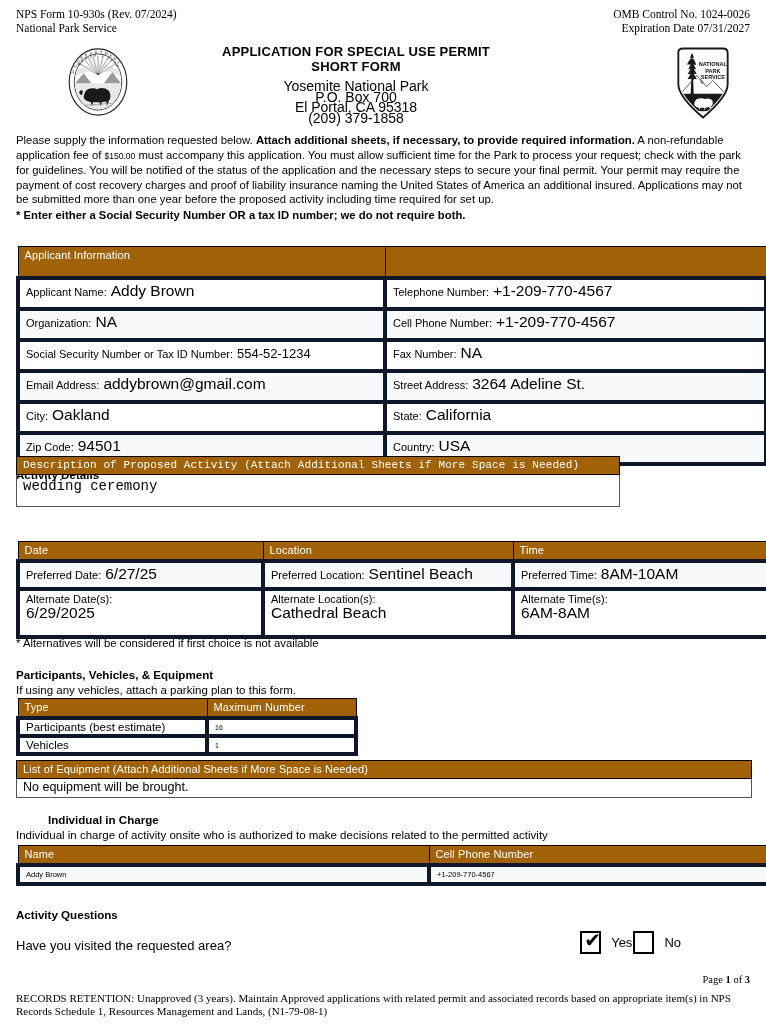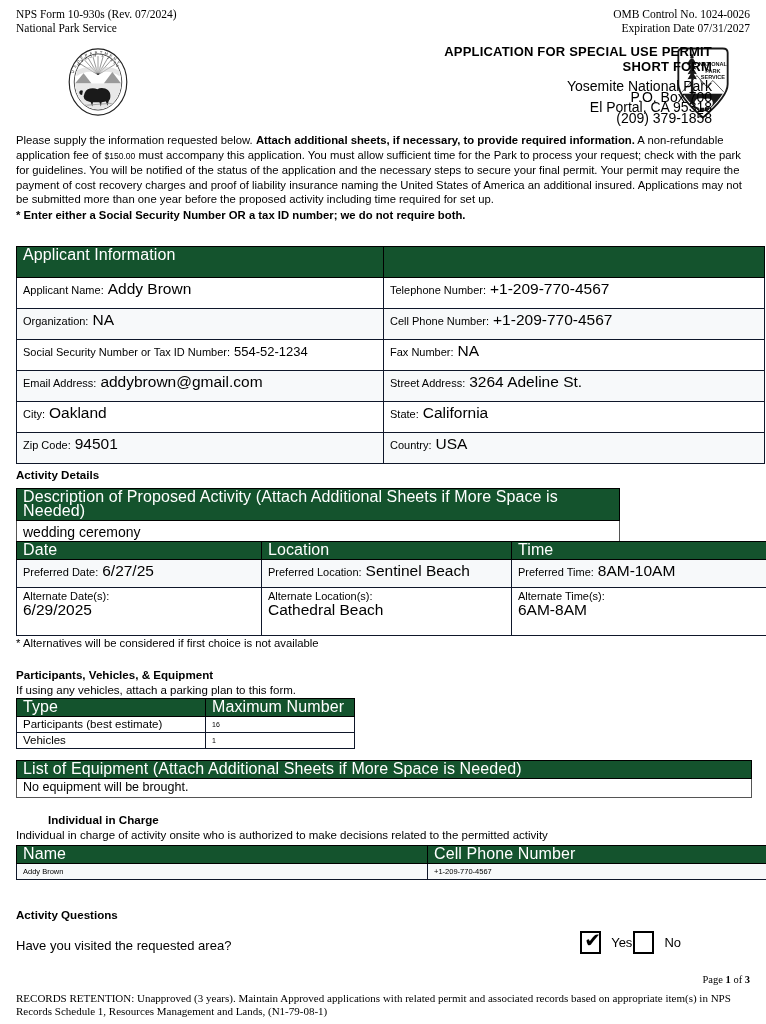--- a/index.html
+++ b/index.html
@@ -36,21 +36,21 @@
     line-height: 13.5px;
   }
   .hdr-left, .hdr-right { white-space: nowrap; }
   .hdr-right { text-align: right; }
 
   .title-block {
     position: absolute;
     top: 44px;
     left: 0;
     width: 712px;
-    text-align: right;
+    text-align: center;
   }
   .title-main {
     font-size: 13px;
     font-weight: bold;
     letter-spacing: 0.2px;
     line-height: 15px;
   }
   .addr {
     margin-top: 7px;
     font-size: 14px;
@@ -92,28 +92,28 @@
     font-size: 11.3px;
   }
 
   
   .tbl {
     position: absolute;
     border-collapse: collapse;
     table-layout: fixed;
   }
   .tbl td {
-    border: 1px solid #0f172a;
+    border: 4px solid #0f172a;
     vertical-align: top;
     padding: 0;
   }
   .band {
-    background: #14532d;
+    background: #a16207;
     color: #fff;
-    font-size: 16px;
+    font-size: 11px;
     font-weight: normal;
     padding: 1px 0 2px 6px !important;
     border: 1px solid #000 !important;
     line-height: 14px;
     letter-spacing: 0.1px;
   }
   .cellwrap {
     padding: 3px 4px 3px 6px;
     line-height: 1.0;
     white-space: nowrap;
@@ -142,21 +142,21 @@
     font-size: 11.6px;
     font-weight: bold;
   }
   .sec-sub {
     position: absolute;
     left: 16px;
     font-size: 11.5px;
   }
 
   
-  #desc-table { left: 16px; top: 488px; width: 604px; }
+  #desc-table { left: 16px; top: 456px; width: 604px; font-family: Liberation Mono, monospace; }
   #desc-table .bodycell {
     height: 31px;
     border: 1px solid #555 !important;
   }
   #desc-table .bodytext {
     padding: 3px 6px;
     font-size: 14px;
   }
 
   

